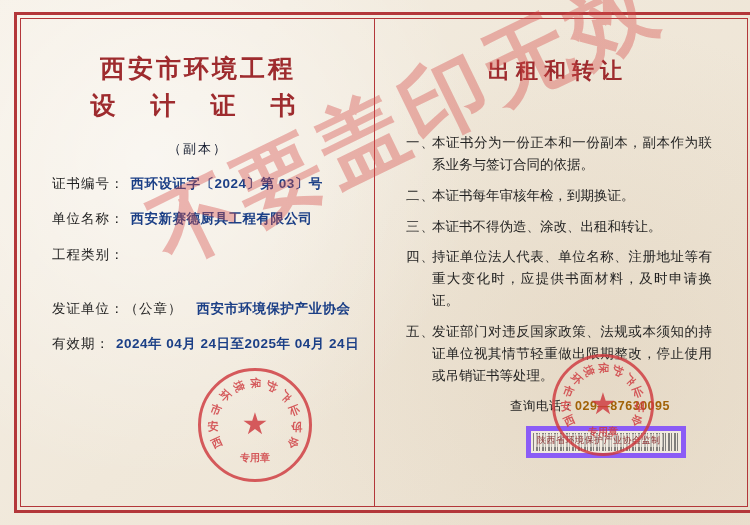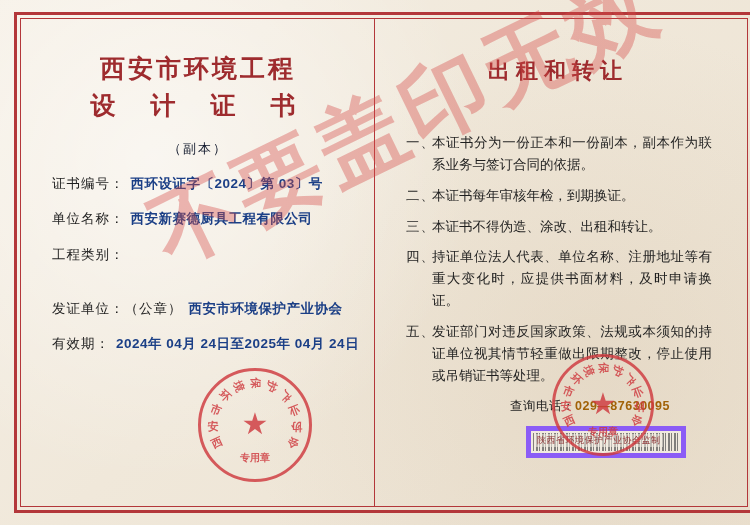--- a/index.html
+++ b/index.html
@@ -118,20 +118,21 @@
   }
   .field-value.wrap {
     line-height: 1.6;
   }
   .spacer-inline {
     display: inline-block;
     width: 14px;
   }
   .issuer-row {
     margin-top: 34px;
+    gap: 8px;
   }
   .valid-row {
     margin-top: 14px;
   }
   .valid-row .field-value {
     font-weight: bold;
   }
 
   
   .right-page {

